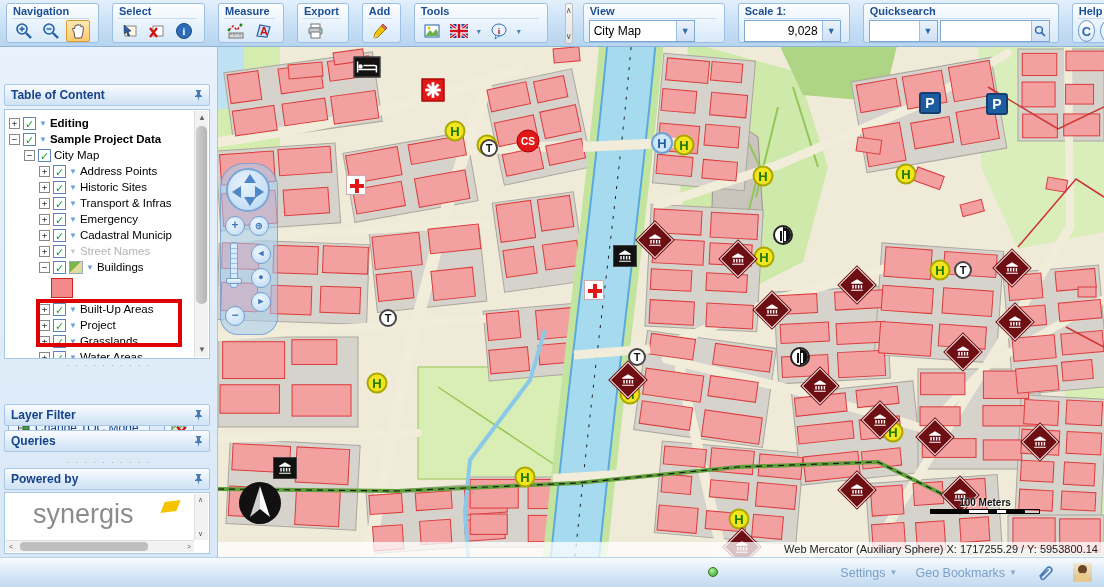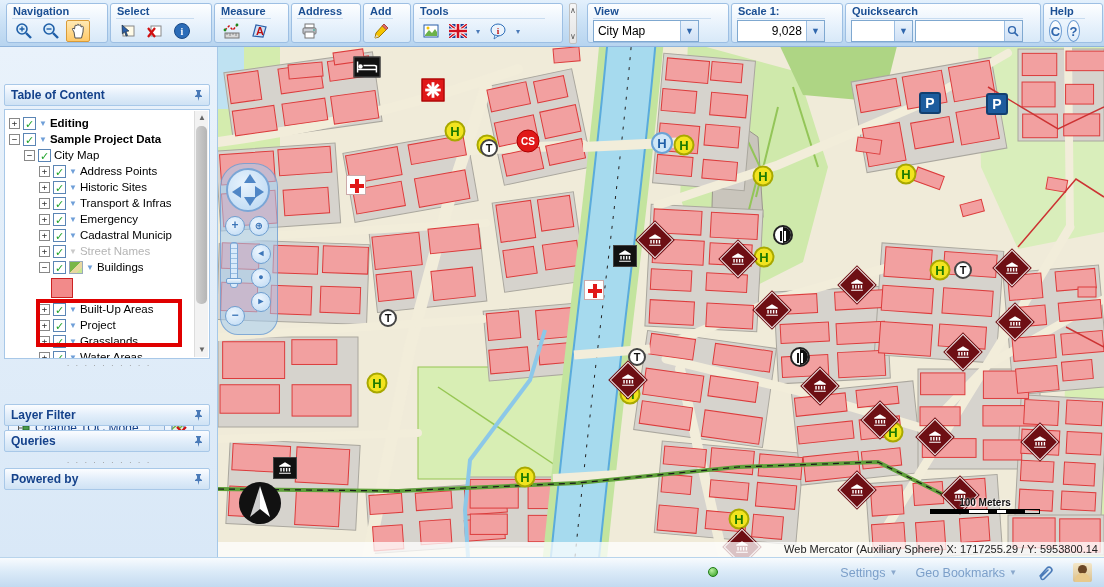--- a/index.html
+++ b/index.html
@@ -4,22 +4,22 @@
 <style>
   * { margin:0; padding:0; box-sizing:border-box; }
   html,body { width:1104px; height:587px; overflow:hidden; }
   body { font-family:"Liberation Sans","DejaVu Sans",sans-serif; font-size:12px; background:#fff; position:relative; }
   #app { position:absolute; inset:0; }
 
   
   #toolbar { position:absolute; left:0; top:0; width:1104px; height:47px;
     background:linear-gradient(180deg,#e3f0fc 0%,#cce2f6 45%,#b7d4ef 100%);
     border-bottom:1px solid #8fb4dc; display:flex; align-items:flex-start; padding:3px 0 0 6px; }
-  .tb-group { border:1px solid #9dbfe3; border-radius:3px; margin-right:2px; height:40px;
-    background:linear-gradient(180deg,#fdfeff,#e8f2fc 55%,#d8e9f8); padding:1px 17px 2px 5px; flex:none; }
+  .tb-group { border:1px solid #9dbfe3; border-radius:3px; margin-right:13px; height:40px;
+    background:linear-gradient(180deg,#fdfeff,#e8f2fc 55%,#d8e9f8); padding:1px 8px 2px 5px; flex:none; }
   .tb-cap { color:#1b4f93; font-weight:bold; font-size:11px; line-height:13px; border-bottom:1px solid #c8dcf0; padding:0 1px; }
   .tb-icons { display:flex; align-items:center; height:24px; gap:3px; }
   .tb-btn { width:24px; height:22px; border:1px solid transparent; border-radius:2px; display:flex; align-items:center; justify-content:center; cursor:pointer; }
   .tb-btn.active { background:linear-gradient(180deg,#ffe9b4,#ffc968); border-color:#d99b38; }
   .tb-caret { color:#4a7ab8; font-size:8px; width:10px; text-align:center; }
   .tb-sep-scroll { width:20px; height:41px; background:linear-gradient(180deg,#f6f6f6,#e4e4e4); border:1px solid #c0c0c0; border-radius:2px;
     display:flex; flex-direction:column; justify-content:space-between; align-items:center; padding:2px 0; margin:0 10px 0 4px; color:#555; font-size:8px; }
   .tb-field { display:flex; align-items:center; height:24px; }
   .combo { background:#fff; border:1px solid #7fa8d0; height:22px; display:flex; align-items:center; }
   .combo .val { padding:0 4px; font-size:12px; color:#000; flex:1; white-space:nowrap; }
@@ -199,21 +199,21 @@
         <div class="tb-btn">
             <svg width="19" height="18" viewBox="0 0 19 18">
               <path d="M3 14 L6 3 L16 5 L13 15 Z" fill="#cfe0f5" stroke="#2b5fa8" stroke-width="1.2"></path>
               <text x="10" y="13" text-anchor="middle" fill="#c01010" font-size="11" font-weight="bold">A</text>
             </svg>
           </div>
       </div>
     </div>
 
     <div class="tb-group">
-      <div class="tb-cap">Address</div>
+      <div class="tb-cap">Export</div>
       <div class="tb-icons">
         <div class="tb-btn">
             <svg width="19" height="18" viewBox="0 0 19 18">
               <rect x="5" y="2" width="9" height="4" fill="#fff" stroke="#777"></rect>
               <rect x="3" y="6" width="13" height="6" rx="1" fill="#c9cdd4" stroke="#777"></rect>
               <rect x="5" y="10" width="9" height="6" fill="#fff" stroke="#777"></rect>
               <circle cx="14" cy="8" r="0.9" fill="#4a9"></circle>
             </svg>
           </div>
       </div>
@@ -225,21 +225,21 @@
         <div class="tb-btn">
             <svg width="18" height="18" viewBox="0 0 18 18">
               <path d="M12 2 L16 6 L7 15 L3 16 L4 11 Z" fill="#f5c400" stroke="#a07800" stroke-width="1"></path>
               <path d="M12 2 L16 6 L14.2 7.8 L10.2 3.8 Z" fill="#e06a6a" stroke="#a04040" stroke-width="0.8"></path>
               <path d="M3 16 L4.4 12.4 L6.8 14.6 Z" fill="#e8d8b8"></path>
             </svg>
           </div>
       </div>
     </div>
 
-    <div class="tb-group" style="width:150px">
+    <div class="tb-group" style="width:134px">
       <div class="tb-cap">Tools</div>
       <div class="tb-icons">
         <div class="tb-btn">
             <svg width="18" height="18" viewBox="0 0 18 18">
               <rect x="2" y="3" width="14" height="12" fill="#fff" stroke="#2b5fa8"></rect>
               <path d="M3 13 L7 8 L10 11 L13 7 L15 10 L15 14 L3 14 Z" fill="#6cb24a"></path>
               <circle cx="6" cy="6" r="1.5" fill="#f5c400"></circle>
             </svg>
           </div>
         <div class="tb-btn">
@@ -466,20 +466,33 @@
 
     <div class="panel-hdr" style="top:421px">
       <span>Powered by</span>
       <span class="pin">
           <svg width="9" height="11" viewBox="0 0 9 11">
             <path d="M2 0 h5 v1.5 l-1 0 v3 l2 1.5 v1 H5.3 L4.5 11 L3.7 7 H1 v-1 l2-1.5 v-3 l-1 0 Z" fill="#4a7ab8"></path>
           </svg>
         </span>
     </div>
 
+    <div class="logo-box" style="top:445px;height:62px">
+      <div class="logo-text">synergis</div>
+      <div class="logo-spark"></div>
+      <div class="vscroll">
+        <div class="sarr" style="top:2px;left:3px">∧</div>
+        <div class="sarr" style="bottom:2px;left:3px">∨</div>
+      </div>
+      <div class="hscroll">
+        <div class="sarr" style="left:3px;top:2px">&lt;</div>
+        <div class="thumb"></div>
+        <div class="sarr" style="right:3px;top:2px">&gt;</div>
+      </div>
+    </div>
   </div>
 
   <div id="annotation"></div>
 
   <div id="map">
     <svg class="base" id="map-svg" width="886" height="510" viewBox="0 0 886 510">
         <rect x="0" y="0" width="886" height="510" fill="#f0ebd9"></rect>
         <rect x="0" y="0" width="62" height="132" fill="#d4ecae"></rect>
         <rect x="0" y="0" width="26" height="62" fill="#bfe2f2"></rect>
         <path d="M470,-5 L580,25 L610,120 L585,215 L500,258 L462,150 L468,40 Z" fill="#cfe9ab"></path>

